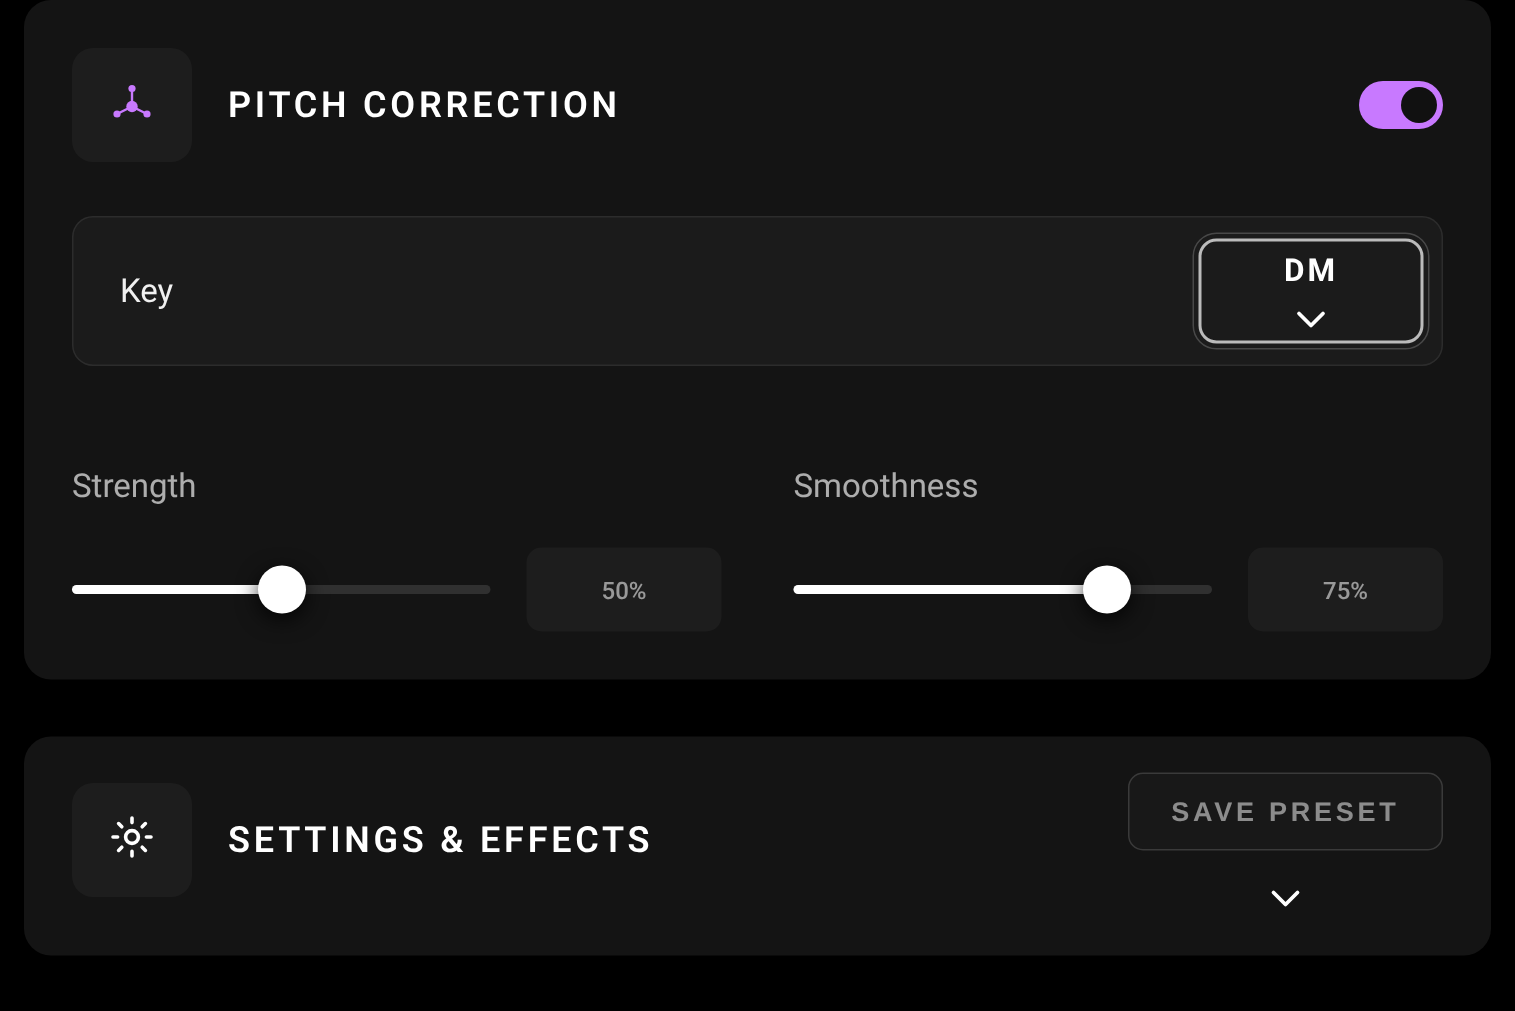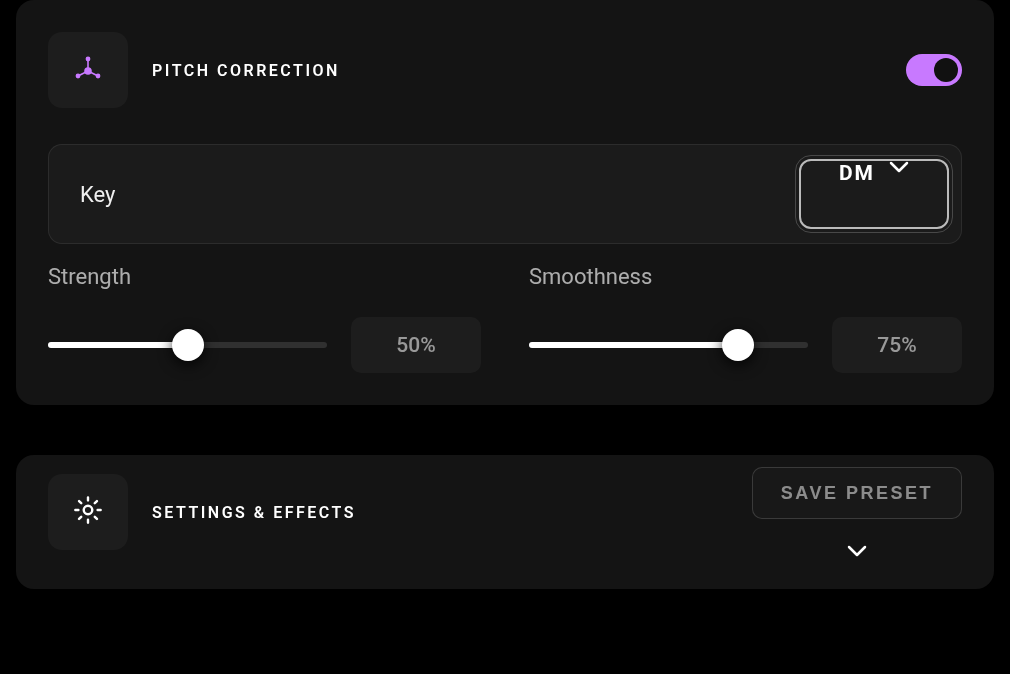--- a/index.html
+++ b/index.html
@@ -19,22 +19,22 @@
   .panel {
     background: #141414;
     border-radius: 18px;
     margin: 0 16px;
     padding: 32px;
   }
   .panel.pitch {
     margin-top: 0;
   }
   .panel.settings {
-    margin-top: 50px;
-    padding-top: 12px;
+    margin-top: 38px;
+    padding-top: 24px;
     padding-bottom: 32px;
   }
   .panel-header {
     display: flex;
     align-items: center;
     justify-content: space-between;
     gap: 20px;
   }
   .header-left {
     display: flex;
@@ -45,21 +45,21 @@
     width: 80px;
     height: 76px;
     background: rgba(255,255,255,0.04);
     border-radius: 14px;
     display: flex;
     align-items: center;
     justify-content: center;
     flex-shrink: 0;
   }
   .panel-title {
-    font-size: 16px;
+    font-size: 24px;
     font-weight: 600;
     letter-spacing: 2.5px;
   }
   .toggle {
     width: 56px;
     height: 32px;
     background: #c879ff;
     border-radius: 16px;
     position: relative;
     cursor: pointer;
@@ -90,32 +90,34 @@
     color: #f0f0f0;
   }
   .key-select {
     border: 2px solid rgba(255,255,255,0.7);
     outline: 1px solid rgba(255,255,255,0.2);
     outline-offset: 3px;
     border-radius: 12px;
     height: 70px;
     min-width: 150px;
     display: flex;
+    align-items: center;
     justify-content: center;
     gap: 14px;
     padding: 0 24px;
     cursor: pointer;
+    flex-direction: column;
   }
   .key-select-text {
     font-size: 21px;
     font-weight: 700;
     letter-spacing: 2px;
   }
   .sliders-row {
-    margin-top: 20px;
+    margin-top: 68px;
     display: flex;
     gap: 48px;
   }
   .slider-group {
     flex: 1;
     display: flex;
     flex-direction: column;
     gap: 28px;
   }
   .slider-label {
@@ -162,21 +164,21 @@
     box-shadow: 0 4px 14px rgba(0,0,0,0.8);
   }
   .slider-value-box {
     width: 130px;
     height: 56px;
     background: rgba(255,255,255,0.04);
     border-radius: 10px;
     display: flex;
     align-items: center;
     justify-content: center;
-    font-size: 21px;
+    font-size: 16px;
     color: rgba(255,255,255,0.55);
     font-weight: 500;
   }
   .settings-right {
     display: flex;
     align-items: center;
     gap: 26px;
     flex-direction: column;
   }
   .save-preset-btn {

